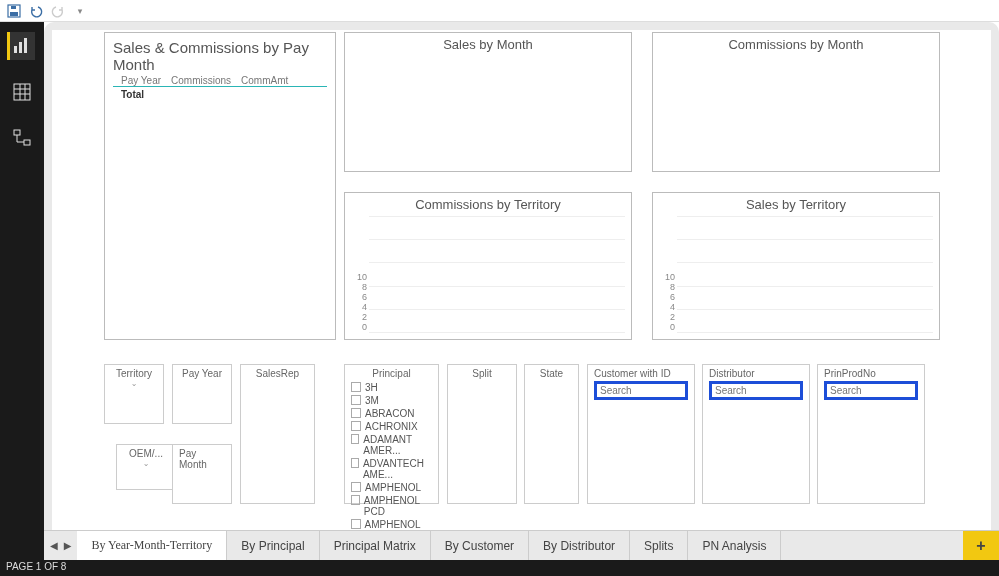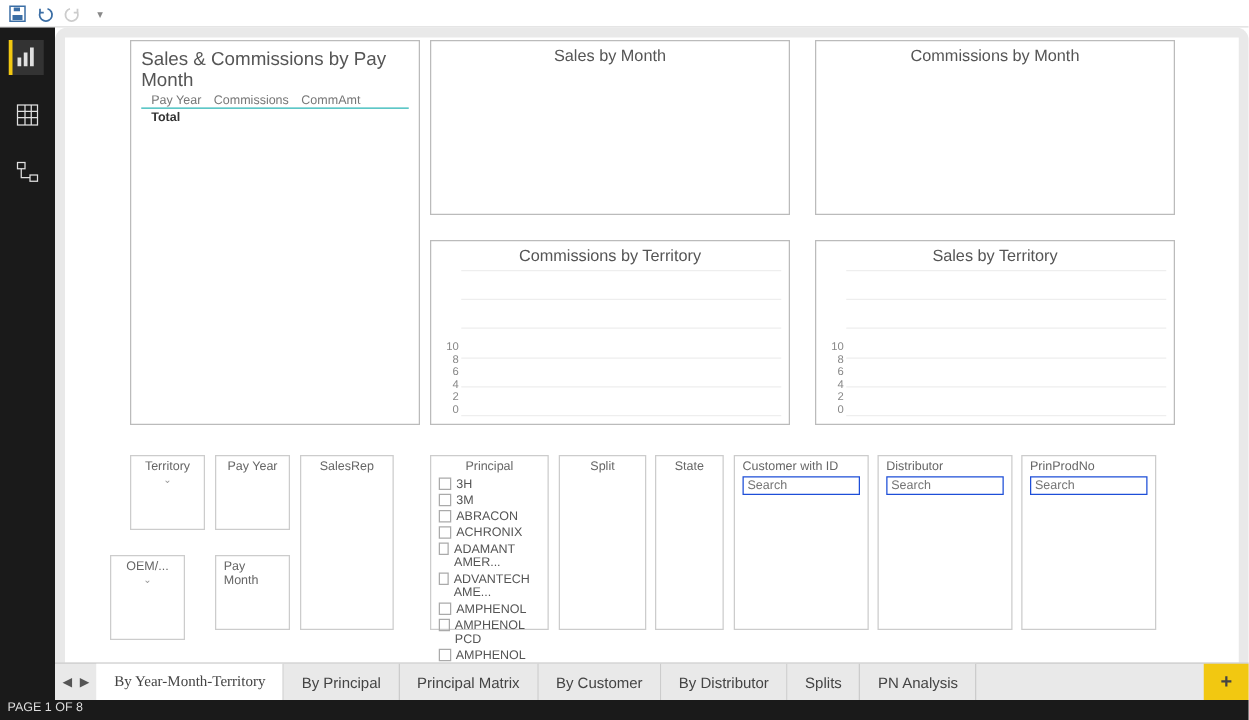--- a/index.html
+++ b/index.html
@@ -21,21 +21,21 @@
 .axis-y { position: absolute; left: 2px; top: 0; bottom: 4px; width: 20px; display: flex; flex-direction: column; justify-content: flex-end; font-size: 9px; color: #888; text-align: right; }
 .grid { position: absolute; left: 24px; right: 6px; top: 2px; bottom: 4px; }
 .gl { border-top: 1px solid #eee; height: 0; position: absolute; left: 0; right: 0; }
 .slicer { position: absolute; border: 1px solid #ccc; background: #fff; padding: 3px 6px; }
 .slicer-hdr { font-size: 10px; color: #666; margin-bottom: 2px; display: flex; justify-content: space-between; align-items: center; flex-direction: column; }
 .slicer .caret { font-size: 8px; color: #999; }
 .pl { list-style: none; font-size: 10px; color: #555; }
 .pl li { display: flex; align-items: flex-start; gap: 4px; padding: 1px 0; }
 .pl .cb { width: 10px; height: 10px; border: 1px solid #aaa; display: inline-block; }
 .srch { font-size: 10px; color: #666; }
-.srchbox { width: 100%; border: 1px solid #1d4ed8; font-size: 10px; padding: 1px 3px; margin-top: 2px; color: #999; }
+.srchbox { width: 100%; border: 3px solid #1d4ed8; font-size: 10px; padding: 1px 3px; margin-top: 2px; color: #999; }
 .tabs { position: absolute; left: 44px; right: 0; bottom: 16px; height: 30px; background: #e9e9e9; display: flex; align-items: stretch; border-top: 1px solid #ccc; }
 .tab-nav { display: flex; align-items: center; padding: 0 4px; gap: 2px; }
 .tab-nav span { cursor: pointer; font-size: 10px; color: #555; padding: 0 2px; }
 .tab { padding: 0 14px; display: flex; align-items: center; font-size: 12px; color: #444; border-right: 1px solid #ccc; cursor: pointer; background: #e9e9e9; }
 .tab.active { background: #fff; font-weight: 400; font-family: Liberation Serif, serif; }
 .tab.add { background: #f2c811; width: 36px; justify-content: center; font-size: 16px; font-weight: bold; margin-left: auto; border: none; }
 .status { position: absolute; left: 0; right: 0; bottom: 0; height: 16px; background: #1a1a1a; color: #ddd; font-size: 10px; padding: 1px 6px; }
 </style>
 </head>
 <body>
@@ -165,21 +165,21 @@
       <div class="slicer" style="left:120px;top:334px;width:60px;height:60px;">
         <div class="slicer-hdr">
             <span>Pay Year</span>
           </div>
       </div>
       <div class="slicer" style="left:188px;top:334px;width:75px;height:140px;">
         <div class="slicer-hdr">
             <span>SalesRep</span>
           </div>
       </div>
-      <div class="slicer" style="left:36px;top:414px;width:60px;height:68px;">
+      <div class="slicer" style="left:64px;top:414px;width:60px;height:46px;">
         <div class="slicer-hdr">
             <span>OEM/...</span>
             <span class="caret">⌄</span>
           </div>
       </div>
       <div class="slicer" style="left:120px;top:414px;width:60px;height:60px;">
         <div class="slicer-hdr">
             <span>Pay Month</span>
           </div>
       </div>

